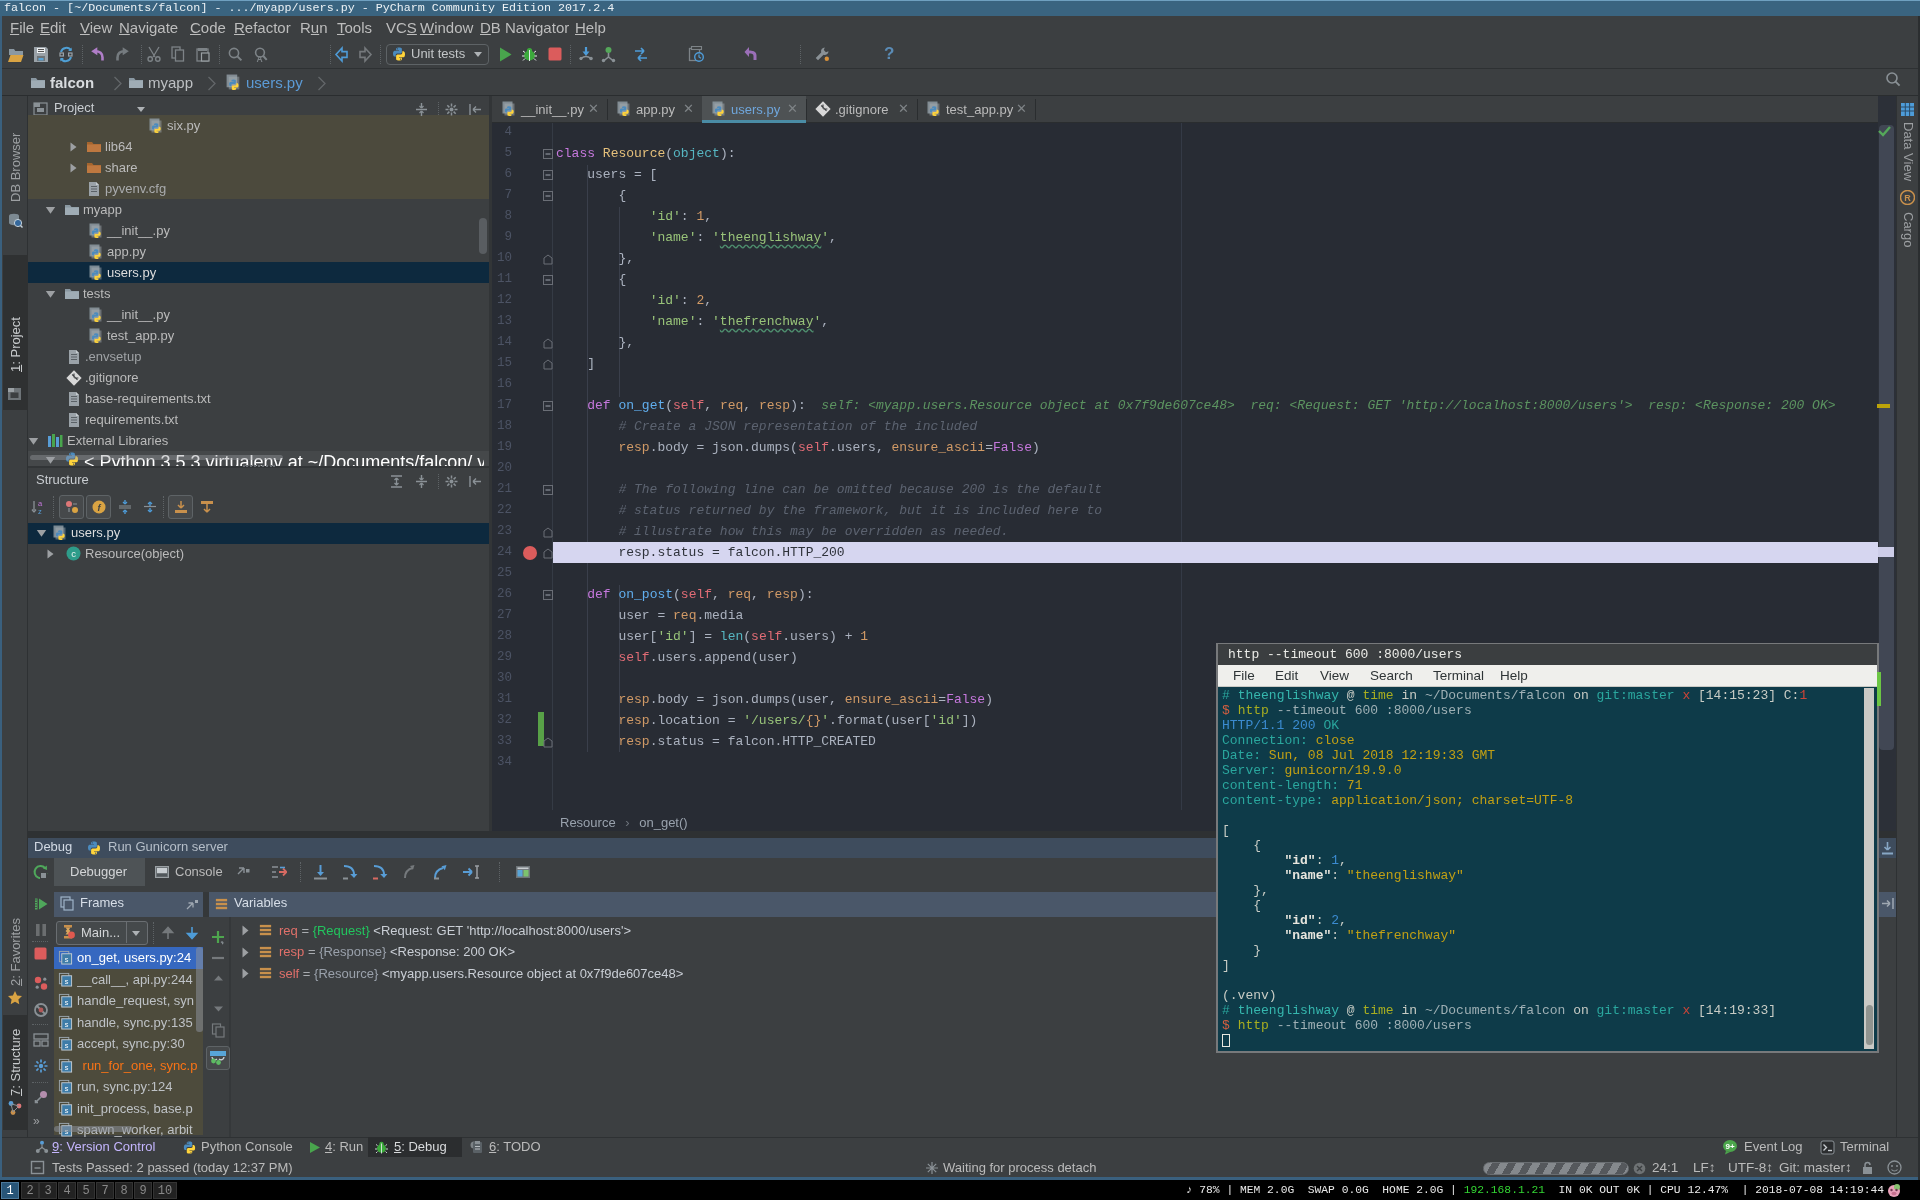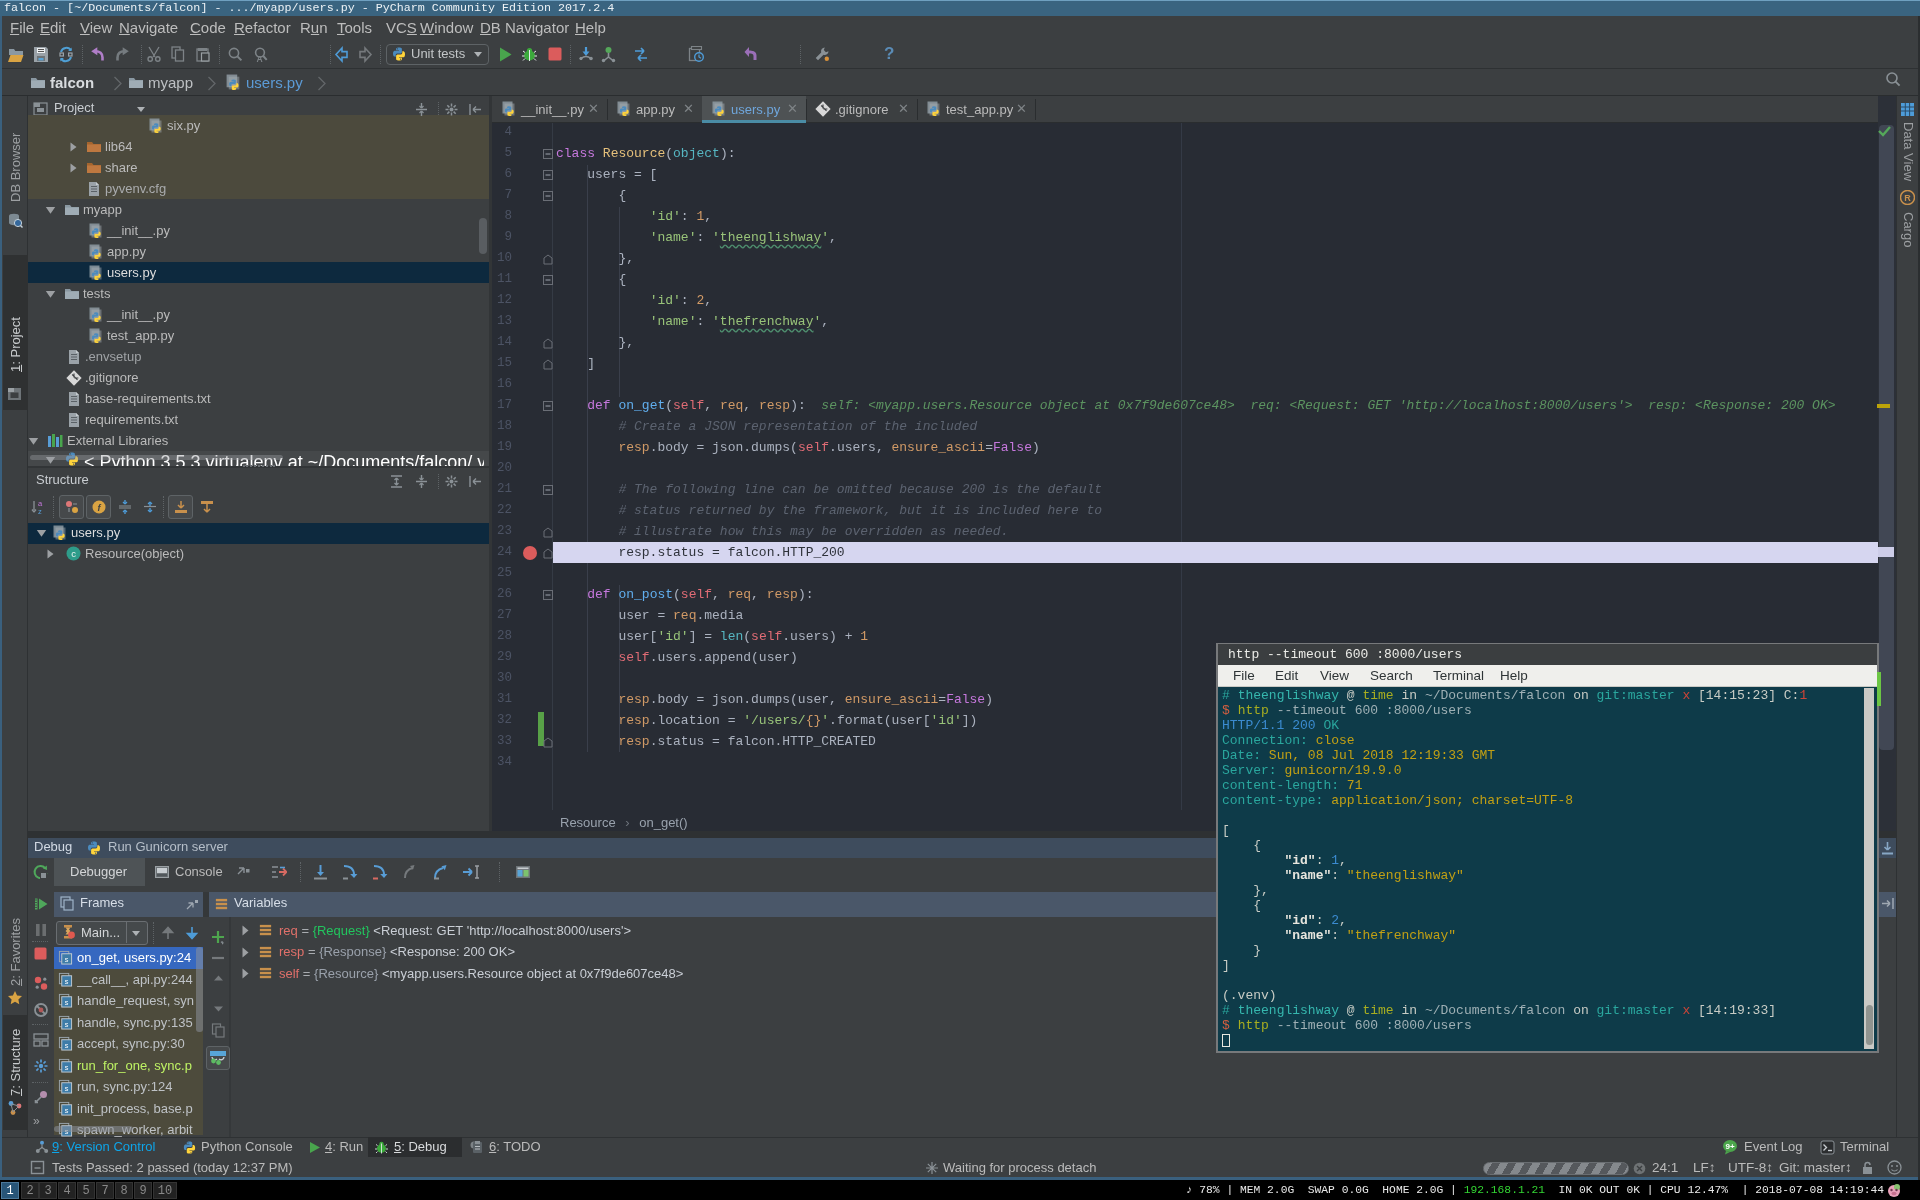--- a/index.html
+++ b/index.html
@@ -770,21 +770,21 @@
     <use href="#frameic"></use>
   </svg>
 <div class="a" style="left:77px;top:1014.5px;font-size:13px;color:#BEC2C6;width:126px;overflow:hidden;white-space:nowrap;">handle, sync.py:135</div>
 <svg class="a" style="left:58px;top:1036.0px" width="15" height="15">
     <use href="#frameic"></use>
   </svg>
 <div class="a" style="left:77px;top:1036.0px;font-size:13px;color:#BEC2C6;width:126px;overflow:hidden;white-space:nowrap;">accept, sync.py:30</div>
 <svg class="a" style="left:58px;top:1057.5px" width="15" height="15">
     <use href="#frameic"></use>
   </svg>
-<div class="a" style="left:77px;top:1057.5px;font-size:13px;color:#bef264;width:126px;overflow:hidden;white-space:nowrap;">run_for_one, sync.p</div>
+<div class="a" style="left:77px;top:1057.5px;font-size:13px;color:#f97316;width:126px;overflow:hidden;white-space:nowrap;text-align:center;">run_for_one, sync.p</div>
 <svg class="a" style="left:58px;top:1079.0px" width="15" height="15">
     <use href="#frameic"></use>
   </svg>
 <div class="a" style="left:77px;top:1079.0px;font-size:13px;color:#BEC2C6;width:126px;overflow:hidden;white-space:nowrap;">run, sync.py:124</div>
 <svg class="a" style="left:58px;top:1100.5px" width="15" height="15">
     <use href="#frameic"></use>
   </svg>
 <div class="a" style="left:77px;top:1100.5px;font-size:13px;color:#BEC2C6;width:150px;overflow:hidden;white-space:nowrap;">init_process, base.p</div>
 <svg class="a" style="left:58px;top:1122.0px" width="15" height="15">
     <use href="#frameic"></use>
@@ -838,21 +838,21 @@
     <use href="#varsic"></use>
   </svg>
 <div class="a" style="left:279px;top:965.5px;font-size:13px;white-space:nowrap;"><span style="color:#E0706A">self</span><span style="color:#A9ACB0"> = </span><span style="color:#9AA1AB">{Resource} </span><span style="color:#C9CED5">&lt;myapp.users.Resource object at 0x7f9de607ce48&gt;</span></div>
 <div class="a" style="left:0;top:1137px;width:1920px;height:20px;background:#3C3F41;border-top:1px solid #2E3133;box-sizing:border-box"></div>
 <svg class="a" style="left:35px;top:1140px" width="14" height="14">
     <circle cx="7" cy="2.8" r="2" fill="#589DD6"></circle>
     <circle cx="2.8" cy="11" r="2" fill="#8A9196"></circle>
     <circle cx="11.2" cy="11" r="2" fill="#8A9196"></circle>
     <path d="M7 4.5v3M7 7.5L3.5 10M7 7.5l3.5 2.5" stroke="#8A9196" stroke-width="1.2"></path>
   </svg>
-<div class="a" style="left:52px;top:1139px;font-size:13px;color:#0ea5e9;"><span class="u">9</span>: Version Control</div>
+<div class="a" style="left:52px;top:1139px;font-size:13px;color:#c4b5fd;"><span class="u">9</span>: Version Control</div>
 <svg class="a" style="left:182px;top:1140px" width="15" height="15">
     <use href="#pylogo"></use>
   </svg>
 <div class="a" style="left:201px;top:1139px;font-size:13px;color:#BBBBBB;">Python Console</div>
 <svg class="a" style="left:308px;top:1141px" width="13" height="13">
     <path d="M2 1l10 5.5L2 12z" fill="#49A54D"></path>
   </svg>
 <div class="a" style="left:325px;top:1139px;font-size:13px;color:#BBBBBB;"><span class="u">4</span>: Run</div>
 <div class="a" style="left:368px;top:1137px;width:94px;height:20px;background:#2B2D2F;"></div>
 <svg class="a" style="left:374px;top:1140px" width="15" height="15">

